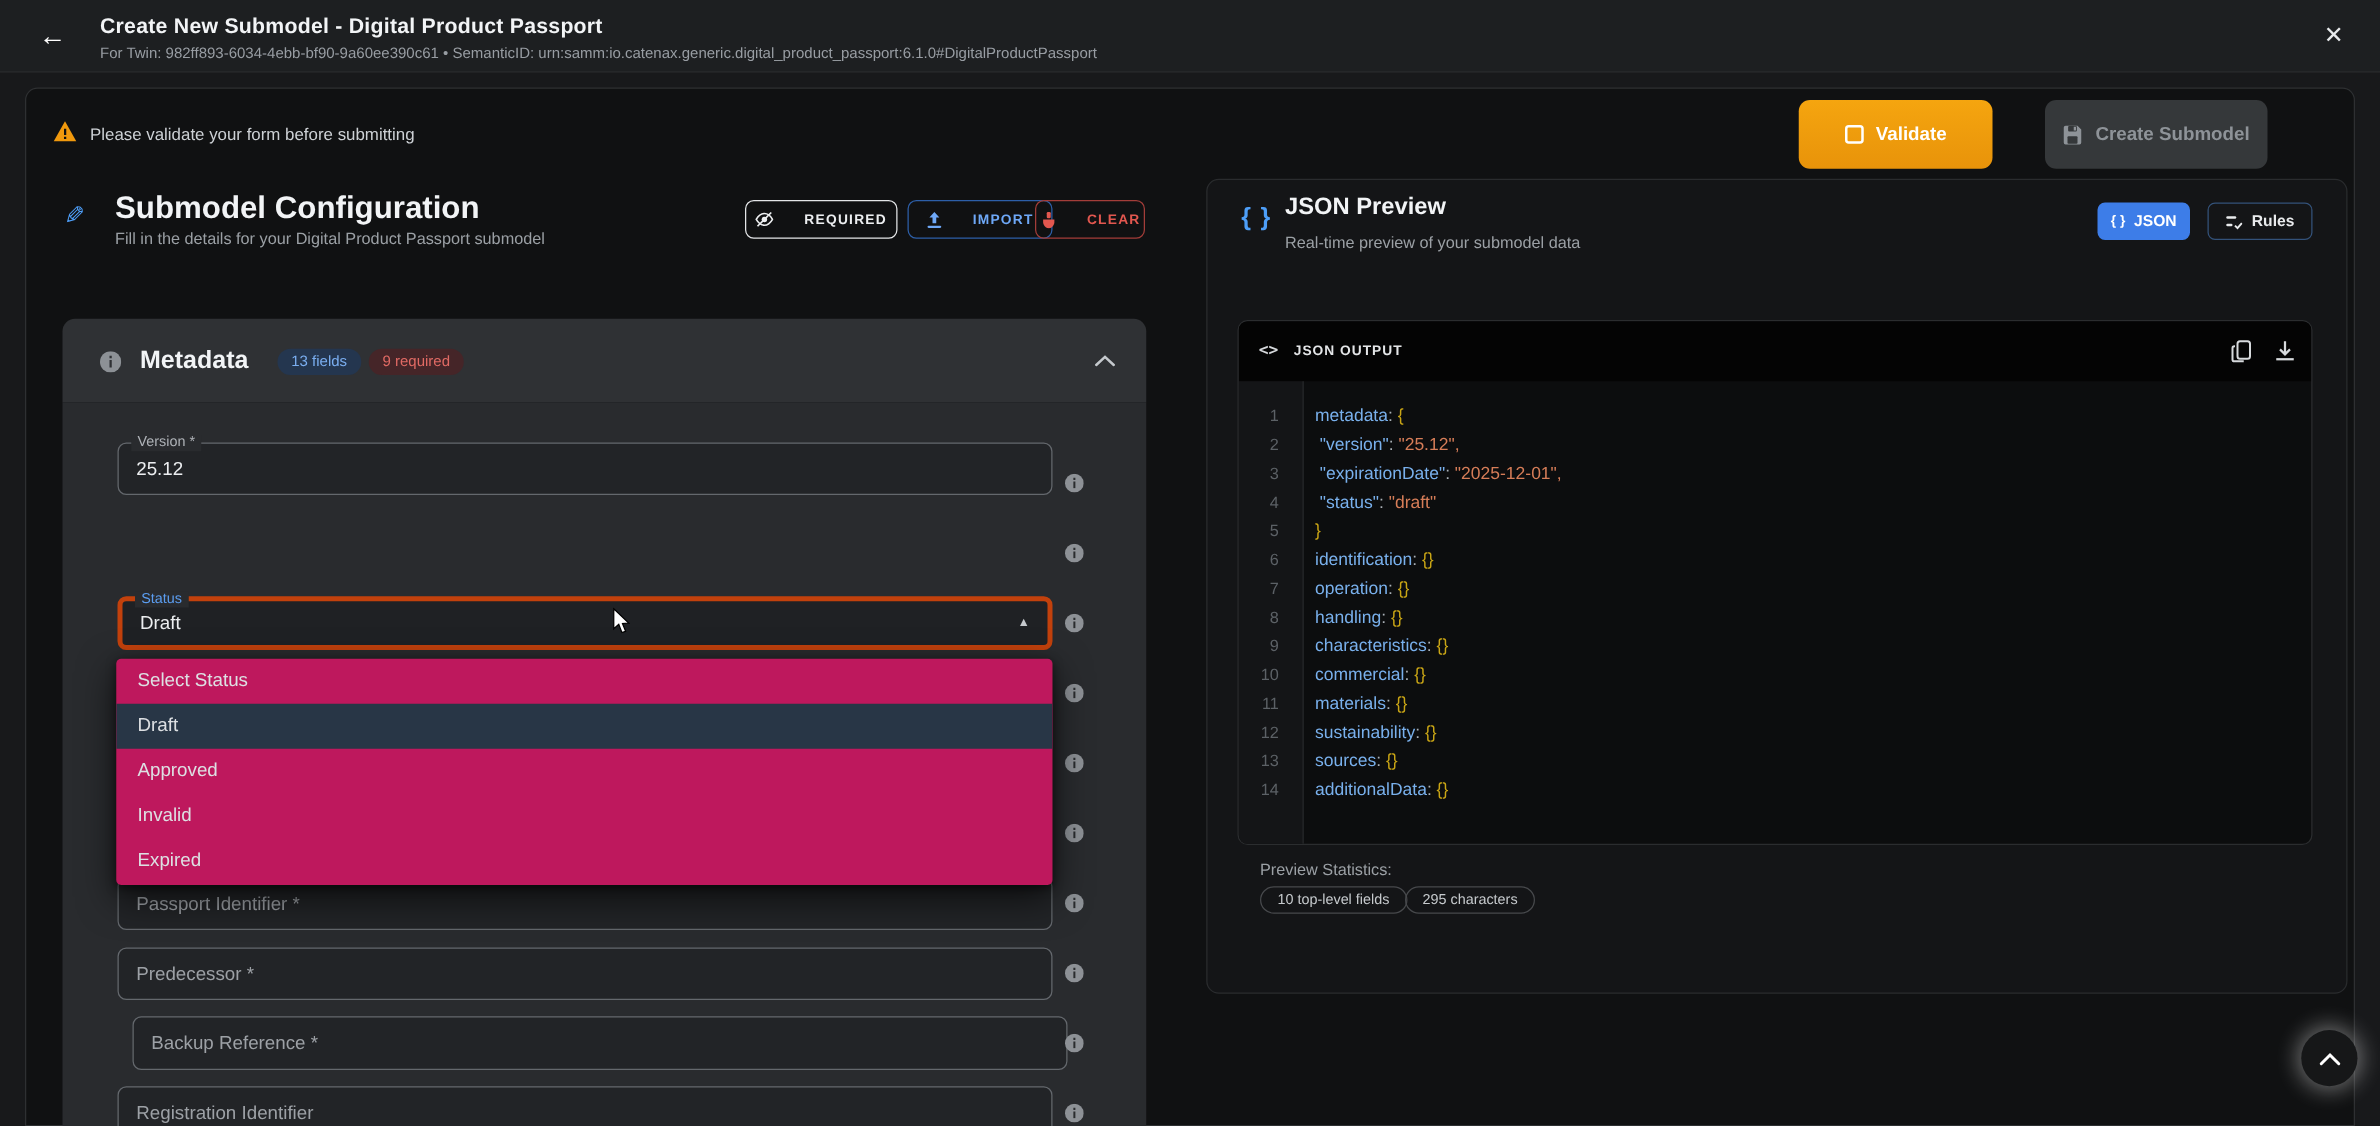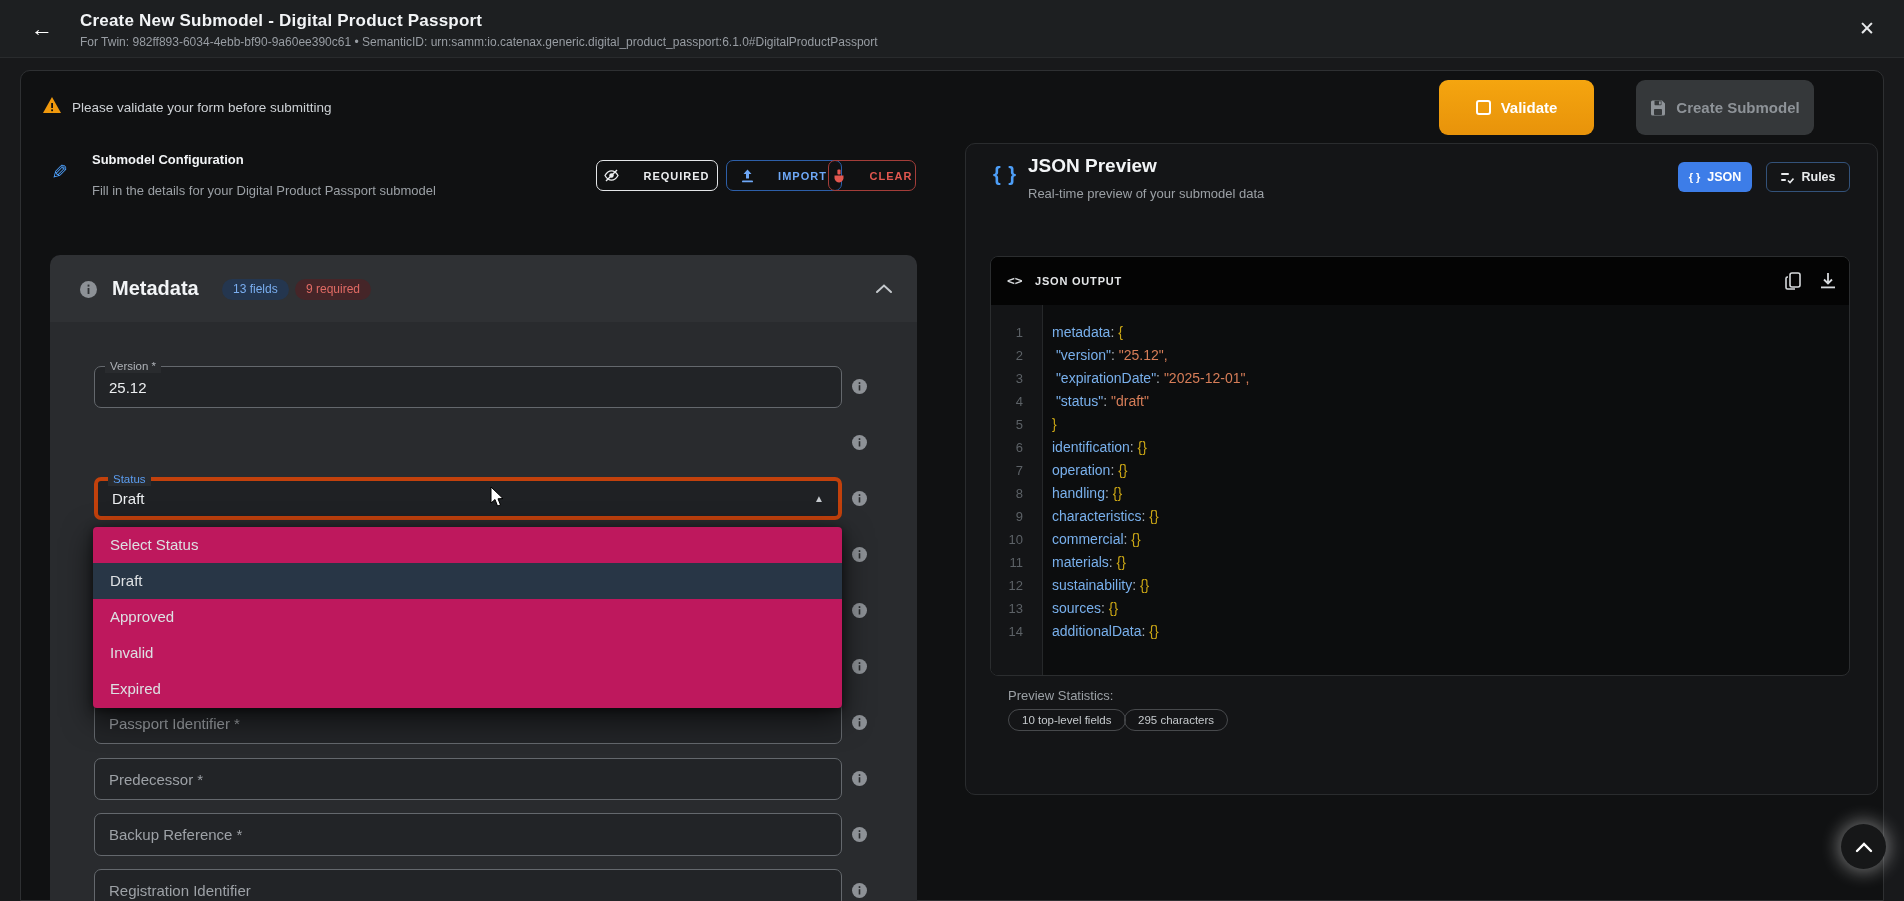--- a/index.html
+++ b/index.html
@@ -33,21 +33,21 @@
                   color:#fff; font-size:15px; font-weight:700; cursor:pointer; }
   .sq-icon { width:15px; height:15px; border:2px solid #fff; border-radius:3px; }
   .btn-create { position:absolute; left:1636px; top:80px; width:178px; height:55px;
                 background:#35383a; border-radius:9px;
                 display:flex; align-items:center; justify-content:center; gap:10px;
                 color:#8e9398; font-size:15px; font-weight:700; cursor:pointer; }
 
   
   .pencil-icon { position:absolute; left:46px; top:160px; width:22px; height:22px;
                  color:#4d9ef8; font-size:20px; transform:scaleX(-1); }
-  .form-title { position:absolute; left:92px; top:152px; font-size:13px; font-weight:700; color:#f2f4f6; }
+  .form-title { position:absolute; left:92px; top:152px; font-size:25px; font-weight:700; color:#f2f4f6; }
   .form-sub   { position:absolute; left:92px; top:183px; font-size:13px; color:#9ba0a5; }
 
   .mini-btn { position:absolute; top:160px; height:31px; border-radius:7px;
               display:flex; align-items:center; justify-content:center; gap:24px;
               font-size:11px; font-weight:700; letter-spacing:1px; cursor:pointer; background:transparent; }
   .btn-required { left:596px; width:122px; border:1px solid #e4e6e8; color:#eceef0; }
   .btn-import   { left:726px; width:116px;  border:1px solid #2d5fa8; color:#6ea8f7; }
   .btn-clear    { left:828px; width:88px;  border:1px solid #a33d39; color:#e2574f; }
 
   
@@ -65,27 +65,27 @@
 
   
   .field { position:absolute; left:94px; width:748px; height:42px;
            background:#222427; border:1px solid #64686d; border-radius:7px; cursor:text; }
   .field .flabel-in { position:absolute; left:14px; top:0; height:100%; display:flex; align-items:center;
                       font-size:15px; color:#9da1a6; }
   .field .flabel-float { position:absolute; left:10px; top:-7px; padding:0 5px; background:#292b2e;
                          font-size:11.5px; color:#aeb2b7; line-height:13px; }
   .field .fvalue { position:absolute; left:14px; top:0; height:100%; display:flex; align-items:center;
                    font-size:15px; color:#eceef0; }
-  .f-version { top:366px; }
+  .f-version { top:354px; }
   .f-spec    { top:422px; }
   .f-status  { top:477px; height:43px; border:4px solid #c2410c; background:#1f2124; cursor:pointer; }
   .f-status .flabel-float { color:#5b9df0; background:#292b2e; top:-8px; }
   .f-passport { top:702px; }
   .f-pred     { top:758px; }
-  .f-backup   { top:813px; height:43px; }
+  .f-backup   { top:813px; height:43px;margin-left:12px; }
   .f-reg      { top:869px; }
   .caret { position:absolute; right:14px; top:0; height:100%; display:flex; align-items:center;
            font-size:10px; color:#c5c9cd; }
 
   .info-dot { position:absolute; left:852px; width:15px; height:15px; cursor:pointer; }
 
   
   .cursor { position:absolute; left:490px; top:486px; width:15px; height:22px; z-index:30; }
 
   

